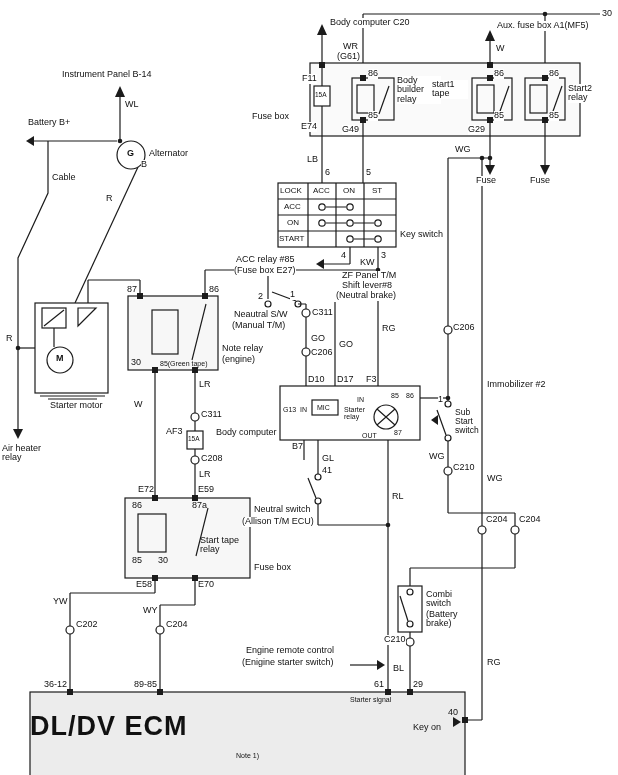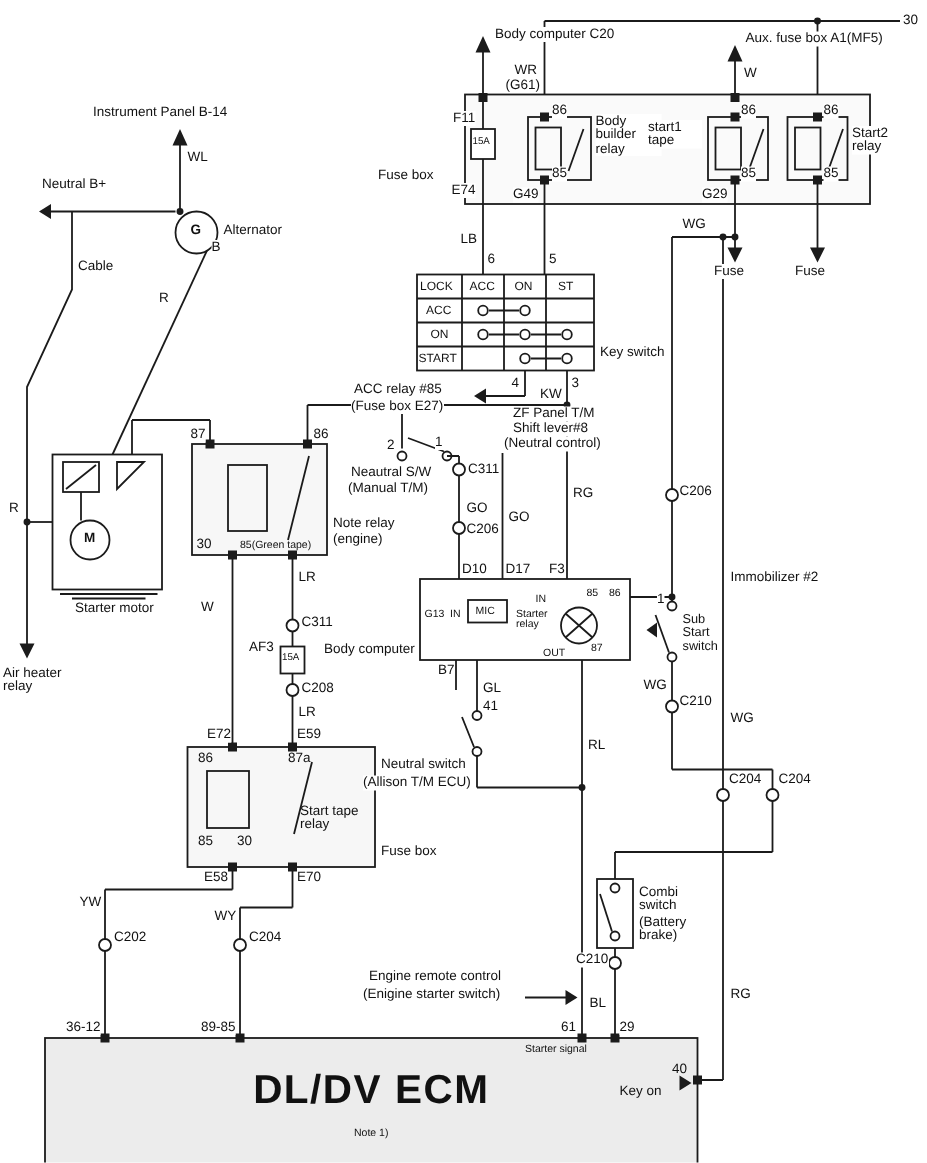--- a/index.html
+++ b/index.html
@@ -7,21 +7,21 @@
   body{width:618px;height:775px;position:relative;background:#ffffff;
        font-family:"Liberation Sans","DejaVu Sans",sans-serif;color:#111}
   #diagram{position:absolute;left:0;top:8px;width:618px;height:775px;overflow:hidden}
   svg{position:absolute;left:0;top:0}
   .lbl{position:absolute;font-size:9px;line-height:1.1;background:#fff;white-space:nowrap}
   .wrap{white-space:normal;line-height:1.05}
   .sm{font-size:7px}
   .xs{font-size:6.5px}
   .b{font-weight:bold}
   .nobg{background:transparent}
-  .ecm-name{font-size:27px;font-weight:bold;text-align:center;letter-spacing:1px;background:transparent}
+  .ecm-name{font-size:27px;font-weight:bold;letter-spacing:1px;background:transparent}
   .ctr{text-align:center;background:transparent}
 </style>
 </head>
 <body>
 
 <div id="diagram">
 
 <svg width="618" height="775" viewBox="0 0 618 775">
   <g stroke="#1b1b1b" stroke-width="1.2" fill="none">
 
@@ -232,21 +232,21 @@
 </svg>
 
 <div class="lbl" style="left:602px;top:1px">30</div>
 <div class="lbl" style="left:330px;top:10px">Body computer C20</div>
 <div class="lbl" style="left:497px;top:13px">Aux. fuse box A1(MF5)</div>
 <div class="lbl" style="left:343px;top:34px">WR</div>
 <div class="lbl" style="left:337px;top:44px">(G61)</div>
 <div class="lbl" style="left:496px;top:36px">W</div>
 <div class="lbl" style="left:62px;top:62px">Instrument Panel B-14</div>
 <div class="lbl" style="left:125px;top:92px">WL</div>
-<div class="lbl" style="left:28px;top:110px">Neutral B+</div>
+<div class="lbl" style="left:28px;top:110px">Battery B+</div>
 <div class="lbl b nobg" style="left:127px;top:141px">G</div>
 <div class="lbl" style="left:149px;top:141px">Alternator</div>
 <div class="lbl" style="left:52px;top:165px">Cable</div>
 <div class="lbl" style="left:141px;top:152px">B</div>
 <div class="lbl" style="left:106px;top:186px">R</div>
 <div class="lbl" style="left:6px;top:326px">R</div>
 
 <div class="lbl" style="left:252px;top:104px">Fuse box</div>
 <div class="lbl" style="left:302px;top:66px">F11</div>
 <div class="lbl xs nobg" style="left:315px;top:83px">15A</div>
@@ -278,21 +278,21 @@
 <div class="lbl nobg" style="left:279px;top:227px;font-size:8px">START</div>
 <div class="lbl" style="left:400px;top:222px">Key switch</div>
 <div class="lbl" style="left:341px;top:243px">4</div>
 <div class="lbl" style="left:381px;top:243px">3</div>
 <div class="lbl" style="left:236px;top:247px">ACC relay #85</div>
 <div class="lbl" style="left:234px;top:258px">(Fuse box E27)</div>
 <div class="lbl" style="left:360px;top:250px">KW</div>
 
 <div class="lbl" style="left:342px;top:263px">ZF Panel T/M</div>
 <div class="lbl" style="left:342px;top:273px">Shift lever#8</div>
-<div class="lbl" style="left:336px;top:283px">(Neutral control)</div>
+<div class="lbl" style="left:336px;top:283px">(Neutral brake)</div>
 <div class="lbl" style="left:258px;top:284px">2</div>
 <div class="lbl" style="left:290px;top:282px">1</div>
 <div class="lbl" style="left:234px;top:302px">Neautral S/W</div>
 <div class="lbl" style="left:232px;top:313px">(Manual T/M)</div>
 <div class="lbl" style="left:312px;top:300px">C311</div>
 <div class="lbl" style="left:311px;top:326px">GO</div>
 <div class="lbl" style="left:339px;top:332px">GO</div>
 <div class="lbl" style="left:311px;top:340px">C206</div>
 <div class="lbl" style="left:382px;top:316px">RG</div>
 <div class="lbl" style="left:453px;top:315px">C206</div>

